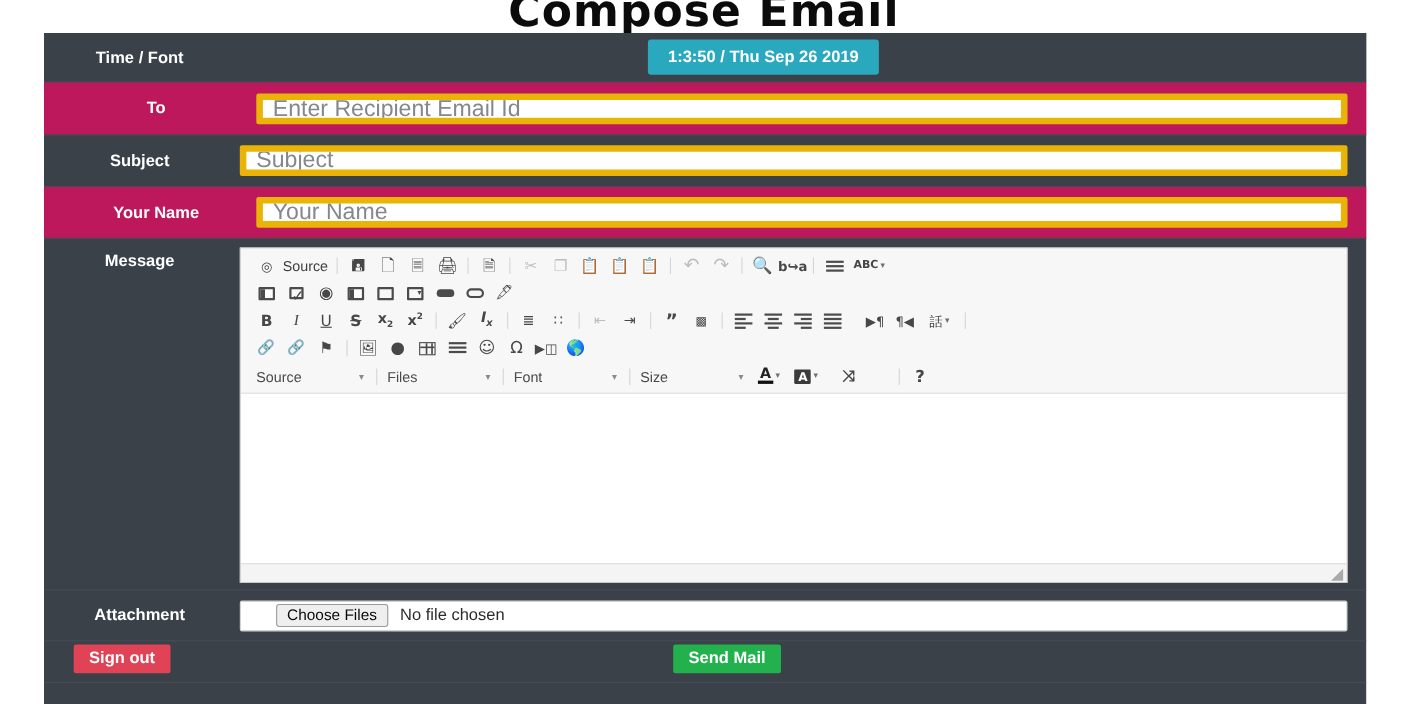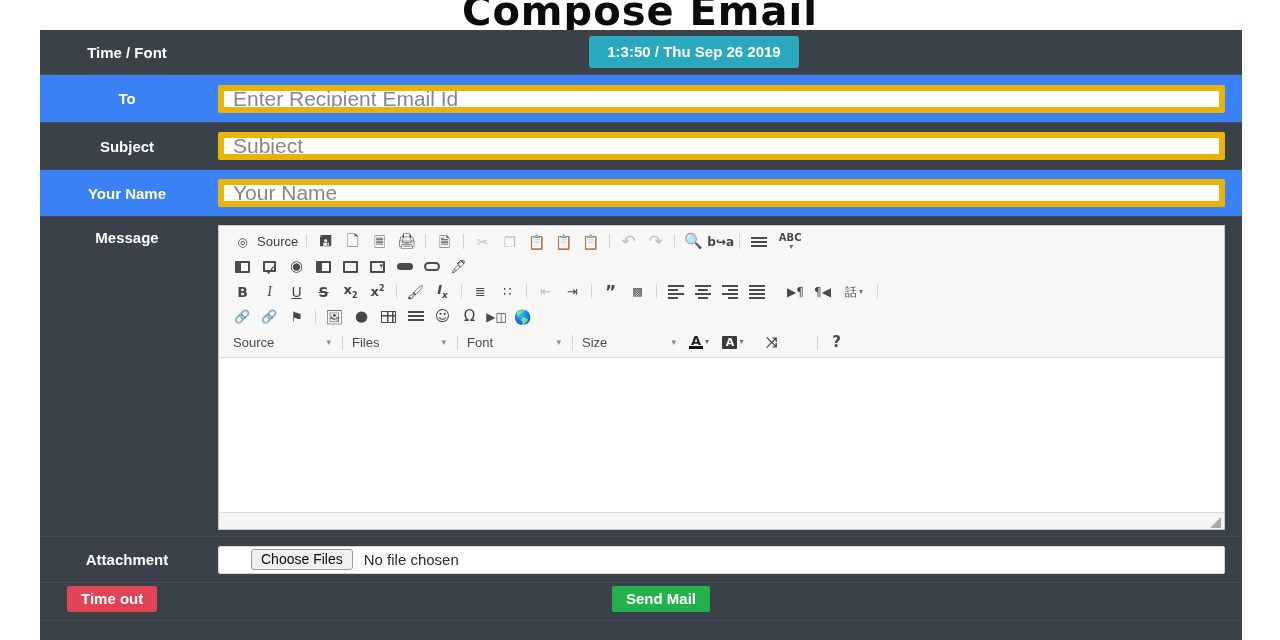--- a/index.html
+++ b/index.html
@@ -22,21 +22,21 @@
   
   .panel{
     position:absolute;left:40px;top:30px;width:1202px;height:610px;
     background:#3a4149;
   }
   .row{
     display:flex;align-items:center;
     box-sizing:border-box;
     border-bottom:1px solid #454c55;
   }
-  .row.alt{background:#3b82f6;}
+  .row.alt{background:#be185d;padding-left:15px;}
   .row-label{
     width:178px;flex:0 0 178px;
     text-align:center;
     color:#ffffff;font-size:15px;font-weight:bold;
     padding-right:4px;box-sizing:border-box;
   }
   .row-label.top{align-self:flex-start;padding-top:12px;}
   .row-field{flex:1;padding-right:17px;box-sizing:border-box;}
 
   
@@ -300,21 +300,21 @@
               <div class="tb-btn">
                   <span class="gl" style="font-size:15px;">🔍</span>
                 </div>
               <div class="tb-btn">
                   <span class="gl" style="font-size:12px;font-weight:bold;">b↪a</span>
                 </div>
               <span class="tb-sep"></span>
               <div class="tb-btn">
                   <span class="lines-ic gl"></span>
                 </div>
-              <div class="tb-btn" style="width:36px;flex-direction:column;">
+              <div class="tb-btn" style="width:36px;">
                 <span class="gl" style="font-size:10px;font-weight:bold;">ABC</span>
                   <span class="caret">▾</span>
               </div>
             </div>
 
             <div class="tb-row">
               <div class="tb-btn">
                   <span class="box-ic half gl"></span>
                 </div>
               <div class="tb-btn">
@@ -512,18 +512,18 @@
       <div class="row-label">Attachment</div>
       <div class="row-field">
         <div class="fileinput">
           <span class="file-btn">Choose Files</span>
           <span class="file-name">No file chosen</span>
         </div>
       </div>
     </div>
 
     <div class="row row-buttons">
-      <button class="btn btn-signout">Time out</button>
+      <button class="btn btn-signout">Sign out</button>
       <button class="btn btn-send">Send Mail</button>
     </div>
 
   </div>
 </div>
 
 </body></html>

